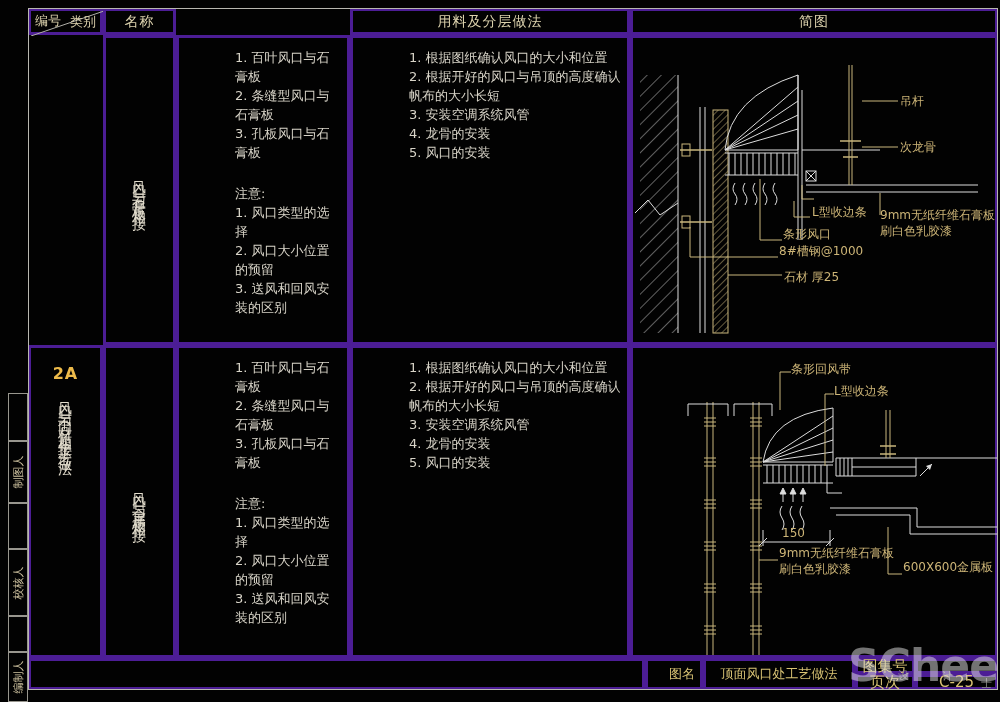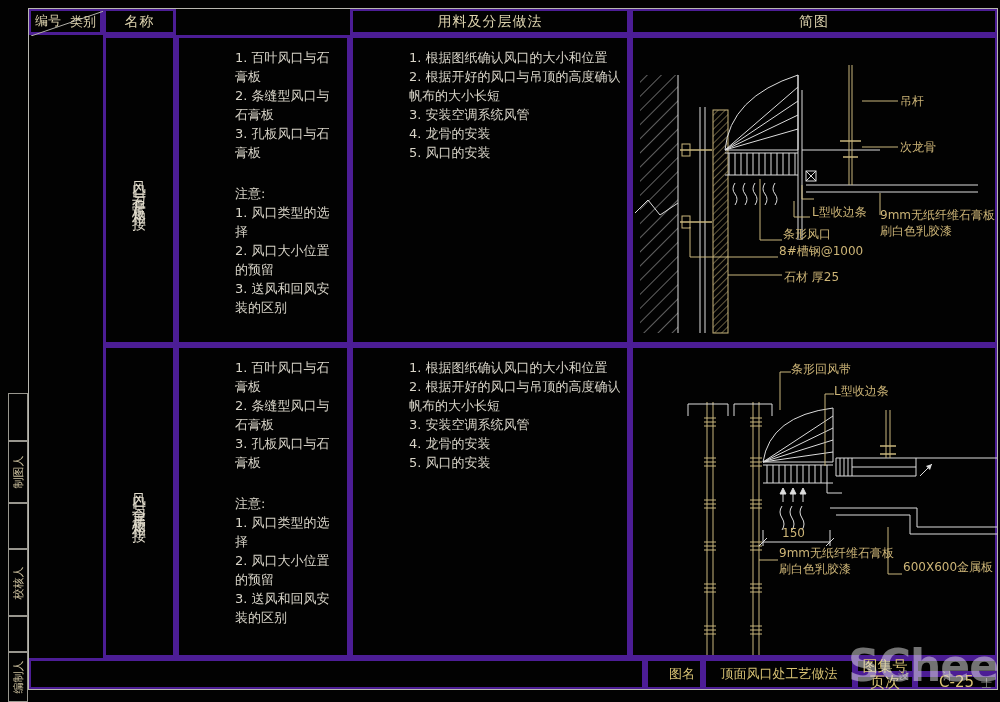--- a/index.html
+++ b/index.html
@@ -77,20 +77,24 @@
     <div class="list">
       <div>1. 根据图纸确认风口的大小和位置</div>
       <div>2. 根据开好的风口与吊顶的高度确认帆布的大小长短</div>
       <div>3. 安装空调系统风管</div>
       <div>4. 龙骨的安装</div>
       <div>5. 风口的安装</div>
     </div>
   </div>
   <div class="cell" style="left:630px;top:35px;width:368px;height:310px;"></div>
 
+  <div class="cell vcell" style="left:28px;top:345px;width:75px;height:313px;">
+    <div class="code">2A</div>
+    <div class="vtext">风口与不同材质相接工艺做法</div>
+  </div>
   <div class="cell" style="left:103px;top:345px;width:73px;height:313px;">
     <div class="vname">风口与金属板相接</div>
   </div>
   <div class="cell" style="left:176px;top:345px;width:174px;height:313px;">
     <div class="list">
       <div>1. 百叶风口与石膏板</div>
       <div>2. 条缝型风口与石膏板</div>
       <div>3. 孔板风口与石膏板</div>
       <div class="spacer"></div>
       <div>注意:</div>

